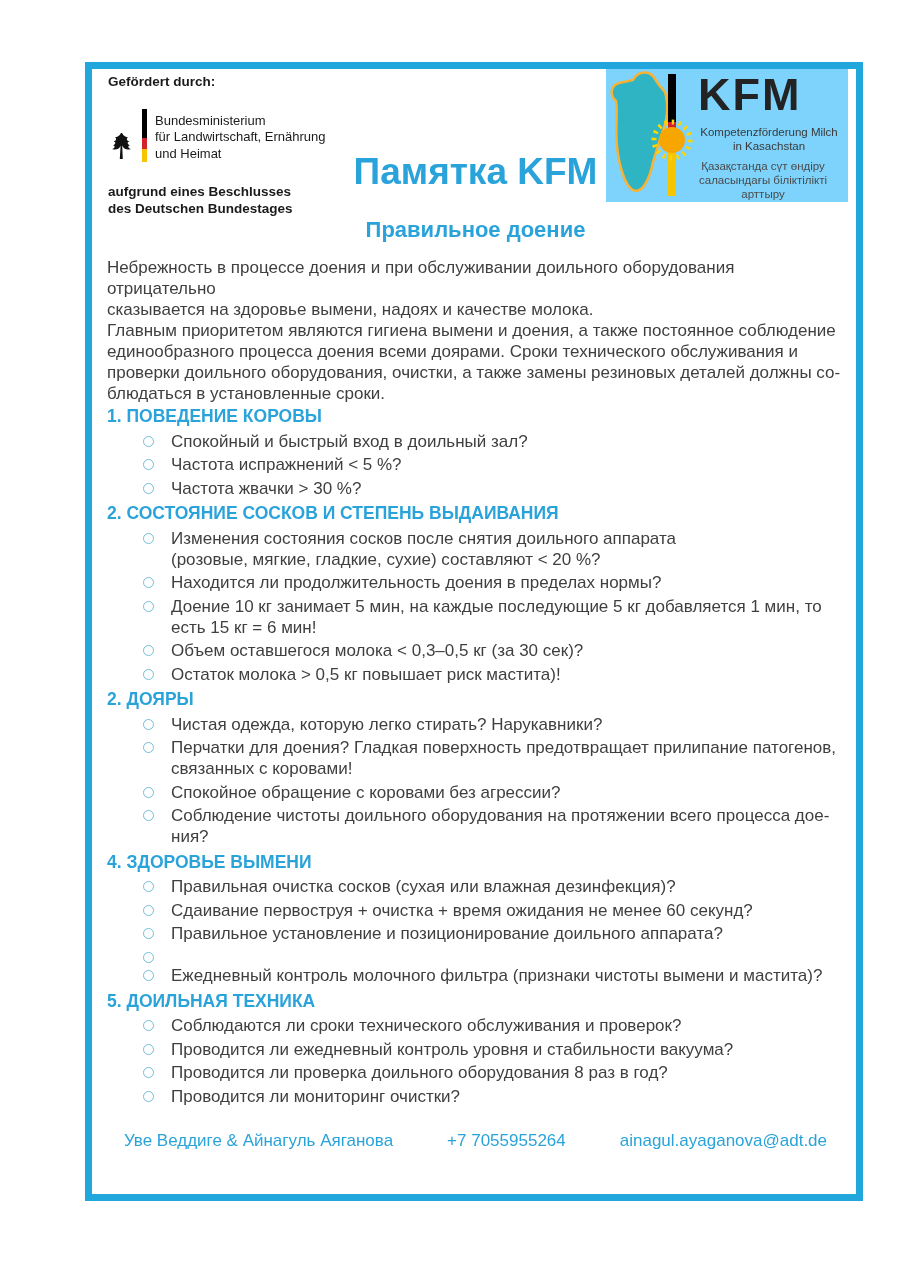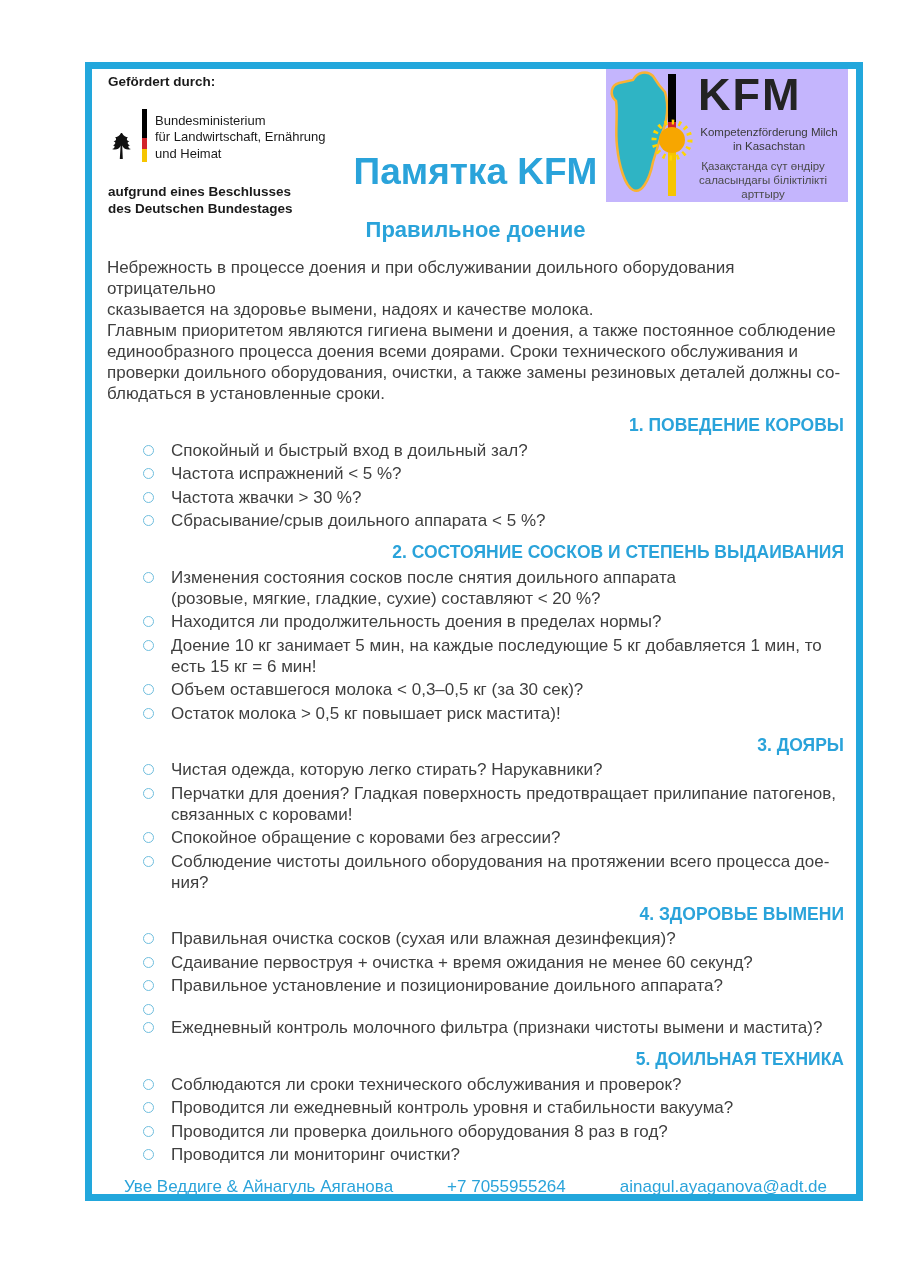--- a/index.html
+++ b/index.html
@@ -21,41 +21,41 @@
   .funding{position:absolute;left:1px;top:5px;color:#1a1a1a;}
   .gefoerdert{font-size:13.5px;font-weight:700;margin-bottom:20px;}
   .ministry{display:flex;align-items:flex-end;gap:8px;}
   .eagle{width:26px;height:30px;margin-top:2px;}
   .flag-stripe{width:5px;height:53px;display:flex;flex-direction:column;flex:none;}
   .flag-stripe .b{background:#000;height:29px;}
   .flag-stripe .r{background:#d2232a;height:11px;}
   .flag-stripe .g{background:#f6c500;height:13px;}
   .ministry-text{font-size:13px;line-height:16.5px;white-space:pre-line;color:#1a1a1a;}
   .basis{margin-top:21px;font-size:13.5px;line-height:17px;font-weight:700;white-space:pre-line;color:#1a1a1a;}
-  .kfm{position:absolute;right:-4px;top:0;width:242px;height:133px;background:#c4b5fd;}
+  .kfm{position:absolute;right:-4px;top:0;width:242px;height:133px;background:#7dd3fc;}
   .kfm svg{position:absolute;left:0;top:0;}
   .kfm-acronym{position:absolute;left:92px;top:0px;font-size:45px;font-weight:800;
     letter-spacing:2px;color:#232323;}
   .kfm-de{position:absolute;left:84px;top:56px;width:158px;text-align:center;
     font-size:11.5px;line-height:14px;color:#3a3a3a;white-space:pre-line;}
   .kfm-kz{position:absolute;left:70px;top:90px;width:174px;text-align:center;
     font-size:11.5px;line-height:14px;color:#4a4a4a;white-space:pre-line;}
   .doc-title{position:absolute;left:0;right:0;top:82px;text-align:center;
     font-size:37px;font-weight:700;color:var(--accent);}
   .doc-subtitle{position:absolute;left:0;right:0;top:148px;text-align:center;
     font-size:22px;font-weight:700;color:var(--accent);}
   
   .intro{margin-top:10px;font-size:17px;line-height:21px;color:var(--text);white-space:pre-line;}
-  .section-heading{margin:9px 0 2px 0;font-size:17.5px;line-height:24px;font-weight:700;color:var(--accent);text-align:right;}
+  .section-heading{margin:0 0 2px 0;font-size:17.5px;line-height:24px;font-weight:700;color:var(--accent);}
   .item{display:flex;margin:2.5px 0 2.5px 0;padding-left:36px;}
   .item .bullet{flex:none;width:11px;height:11px;border:1.5px solid var(--bullet);
     border-radius:50%;margin:5px 17px 0 0;}
   .item .txt{font-size:17px;line-height:21px;color:var(--text);white-space:pre-line;}
   
-  .footer{display:flex;justify-content:center;gap:54px;margin-top:12px;
+  .footer{display:flex;justify-content:center;gap:54px;margin-top:24px;
     font-size:17px;color:var(--accent);}
 </style>
 </head>
 <body>
 
 <div class="page">
   <div class="content">
 
     <div class="header">
 
@@ -112,24 +112,20 @@
           <span class="txt">Спокойный и быстрый вход в доильный зал?</span>
         </div>
         <div class="item">
           <span class="bullet"></span>
           <span class="txt">Частота испражнений &lt; 5 %?</span>
         </div>
         <div class="item">
           <span class="bullet"></span>
           <span class="txt">Частота жвачки &gt; 30 %?</span>
         </div>
-        <div class="item">
-          <span class="bullet"></span>
-          <span class="txt">Сбрасывание/срыв доильного аппарата &lt; 5 %?</span>
-        </div>
         <div class="section-heading">2. СОСТОЯНИЕ СОСКОВ И СТЕПЕНЬ ВЫДАИВАНИЯ</div>
         <div class="item">
           <span class="bullet"></span>
           <span class="txt">Изменения состояния сосков после снятия доильного аппарата
 (розовые, мягкие, гладкие, сухие) составляют &lt; 20 %?</span>
         </div>
         <div class="item">
           <span class="bullet"></span>
           <span class="txt">Находится ли продолжительность доения в пределах нормы?</span>
         </div>
@@ -139,21 +135,21 @@
 есть 15 кг = 6 мин!</span>
         </div>
         <div class="item">
           <span class="bullet"></span>
           <span class="txt">Объем оставшегося молока &lt; 0,3–0,5 кг (за 30 сек)?</span>
         </div>
         <div class="item">
           <span class="bullet"></span>
           <span class="txt">Остаток молока &gt; 0,5 кг повышает риск мастита)!</span>
         </div>
-        <div class="section-heading">3. ДОЯРЫ</div>
+        <div class="section-heading">2. ДОЯРЫ</div>
         <div class="item">
           <span class="bullet"></span>
           <span class="txt">Чистая одежда, которую легко стирать? Нарукавники?</span>
         </div>
         <div class="item">
           <span class="bullet"></span>
           <span class="txt">Перчатки для доения? Гладкая поверхность предотвращает прилипание патогенов,
 связанных с коровами!</span>
         </div>
         <div class="item">

